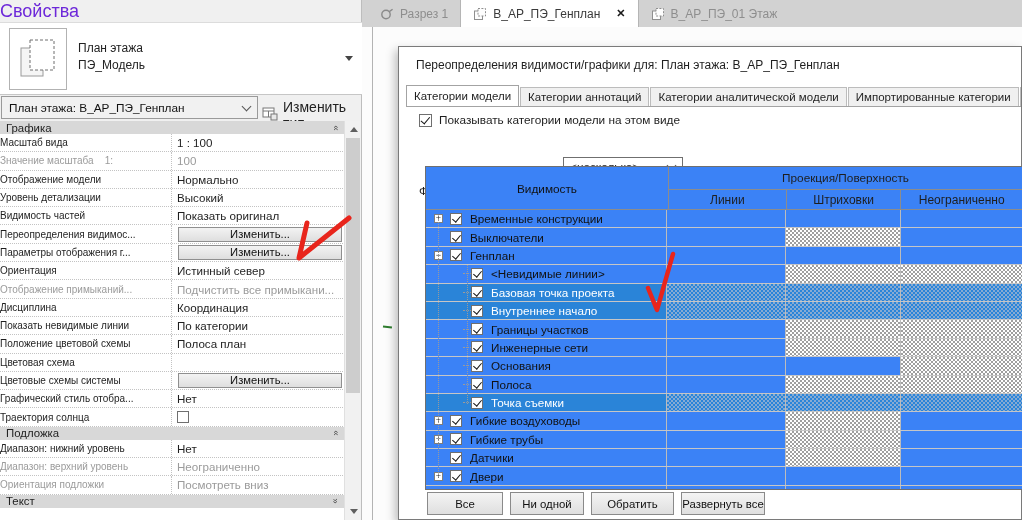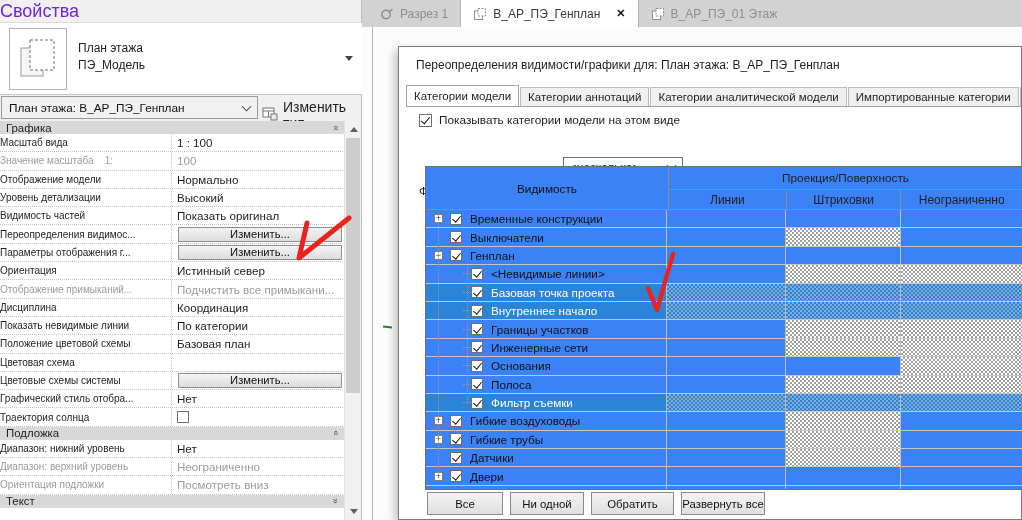--- a/index.html
+++ b/index.html
@@ -239,21 +239,21 @@
       </div>
       <div class="prow">
         <div class="pname">Показать невидимые линии</div>
         <div class="pval">
           <span>По категории</span>
         </div>
       </div>
       <div class="prow">
         <div class="pname">Положение цветовой схемы</div>
         <div class="pval">
-          <span>Базовая план</span>
+          <span>Полоса план</span>
         </div>
       </div>
       <div class="prow">
         <div class="pname">Цветовая схема</div>
       </div>
       <div class="prow">
         <div class="pname">Цветовые схемы системы</div>
         <div class="pval">
           <div class="pbtn">Изменить...</div>
         </div>
@@ -450,21 +450,21 @@
           </div>
           <div class="tcell lines"></div>
           <div class="tcell patterns hatch"></div>
           <div class="tcell transparency hatch"></div>
         </div>
         <div class="trow sel">
           <div class="tvis">
             <span class="cspacer"></span>
             <span class="stub"></span>
             <span class="cbx on"></span>
-            <span class="tlabel">Фильтр съемки</span>
+            <span class="tlabel">Точка съемки</span>
           </div>
           <div class="tcell lines hatch"></div>
           <div class="tcell patterns hatch"></div>
           <div class="tcell transparency hatch"></div>
         </div>
         <div class="trow">
           <div class="tvis">
             <span class="xbox">+</span>
             <span class="cbx on"></span>
             <span class="tlabel">Гибкие воздуховоды</span>

